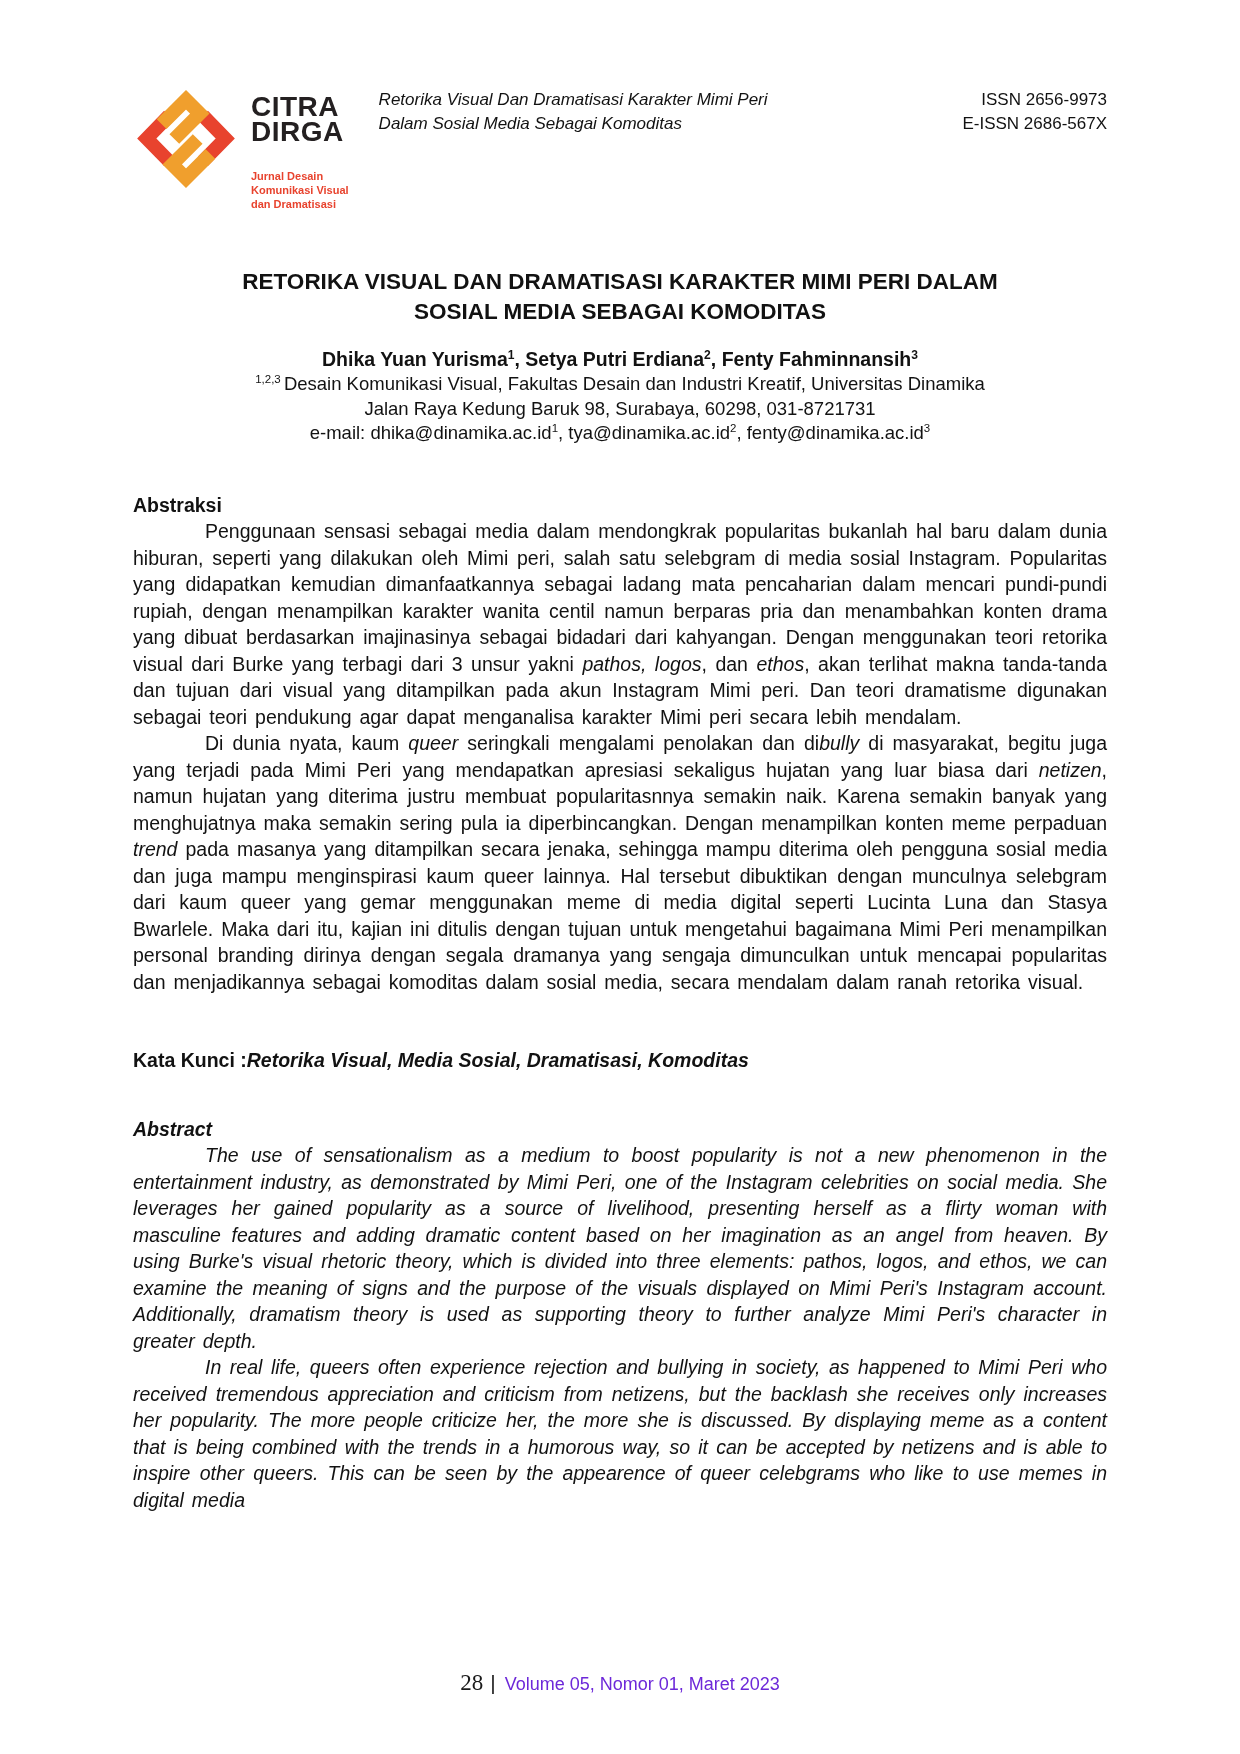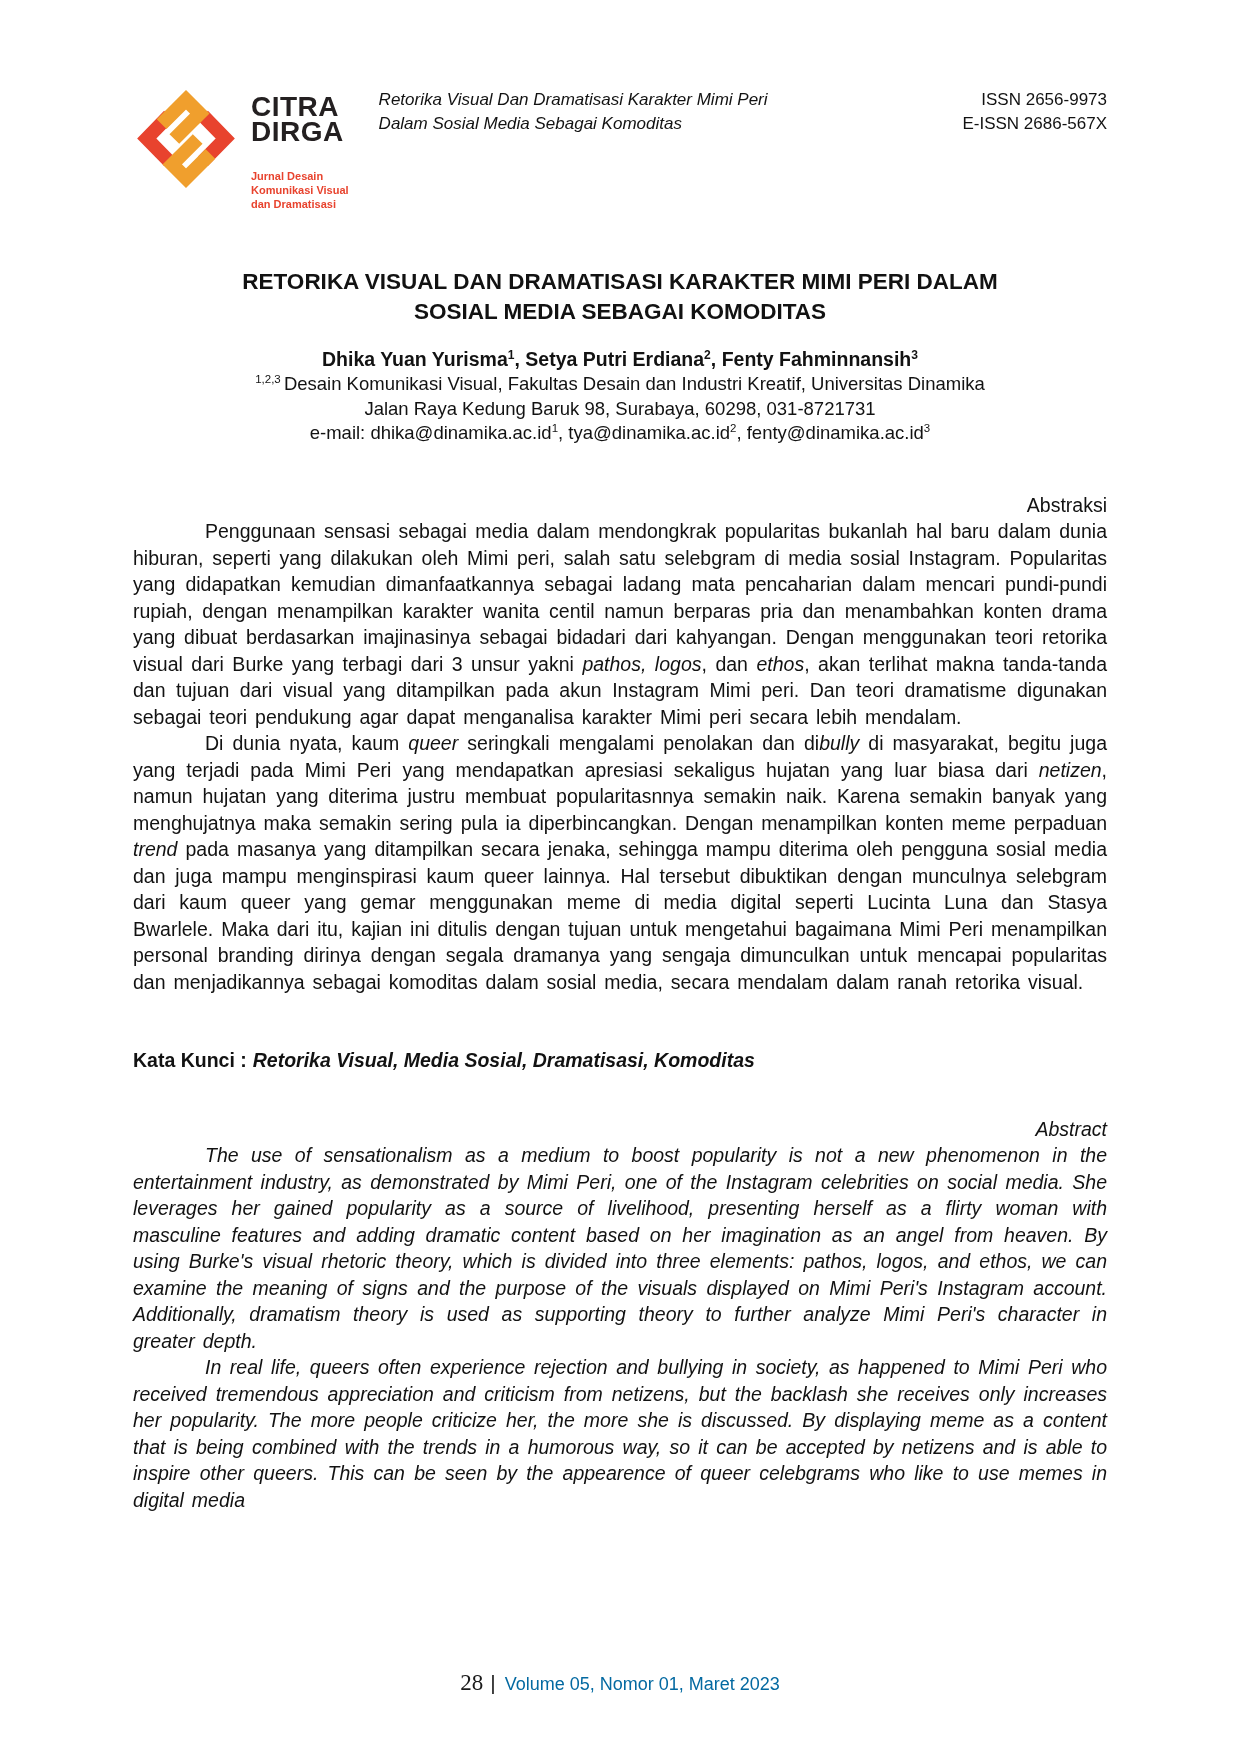--- a/index.html
+++ b/index.html
@@ -26,36 +26,36 @@
   .issn-block { margin-left: auto; text-align: right; font-size: 17px; line-height: 23.5px; padding-top: 2px; }
   
   .article-title {
     margin: 56px auto 0 auto; max-width: 830px;
     text-align: center; font-weight: bold; font-size: 22.5px; line-height: 30px;
   }
   .authors { margin-top: 20px; text-align: center; font-weight: bold; font-size: 19.5px; line-height: 25px; }
   .affiliation, .address, .email { text-align: center; font-size: 18.5px; line-height: 24.5px; }
   sup { font-size: 62%; line-height: 0; }
   
-  .sec-heading { margin: 46px 0 0 0; text-align: right; font-weight: normal; font-size: 19.5px; line-height: 26.5px; }
+  .sec-heading { margin: 46px 0 0 0; text-align: left; font-weight: bold; font-size: 19.5px; line-height: 26.5px; }
   .sec-heading.italic { font-style: italic; margin-top: 42px; }
   p.just {
     margin: 0; text-align: justify;
     font-size: 19.5px; line-height: 26.5px;
     text-indent: 72px; word-spacing: 2.5px;
   }
   p.just.italic { font-style: italic; }
   .keywords { margin-top: 52px; font-size: 19.5px; line-height: 26.5px; font-weight: bold; }
   .kw-label { font-weight: bold; }
-  .kw-value { font-style: italic; margin-left: 6px; }
+  .kw-value { font-style: italic; }
   
   .footer { position: absolute; left: 0; bottom: 58px; width: 100%; text-align: center; }
   .pnum { font-size: 23px; color: #1a1a1a; font-family: Liberation Serif, serif; }
   .psep { font-size: 21px; margin: 0 9px 0 7px; color: #222; }
-  .pinfo { font-size: 18px; color: #0369a1; }
+  .pinfo { font-size: 18px; color: #6d28d9; }
 </style>
 </head>
 <body>
 
 <div class="page">
 
   <header class="header">
     <div class="logo">
       <svg class="logo-icon" viewBox="0 0 100 100" aria-hidden="true">
         <polyline points="34,28 13,49.5 34,71" fill="none" stroke-width="13" stroke="#E8432E"></polyline>

